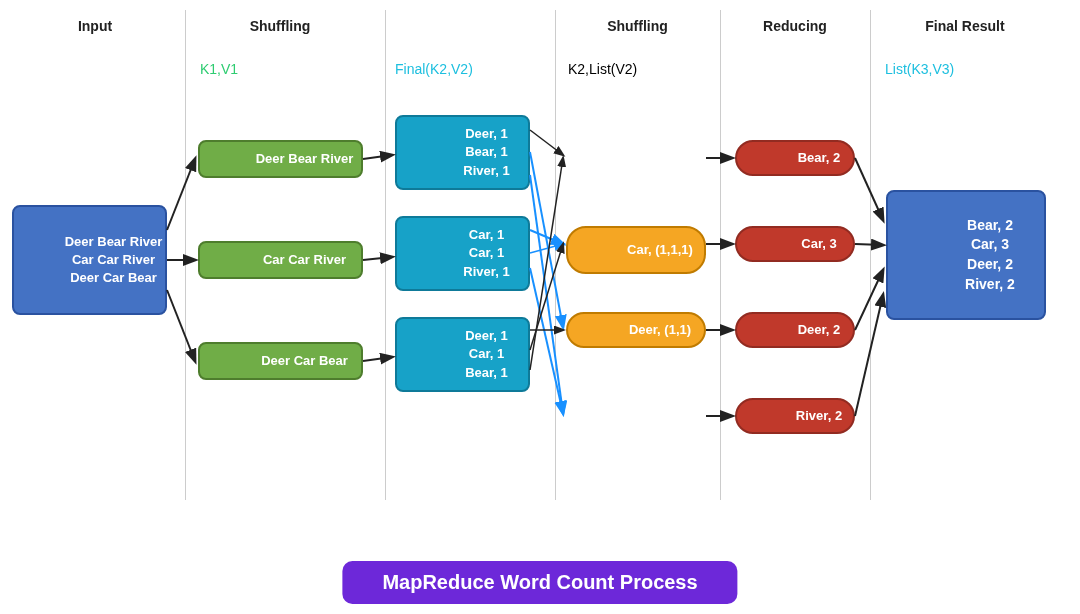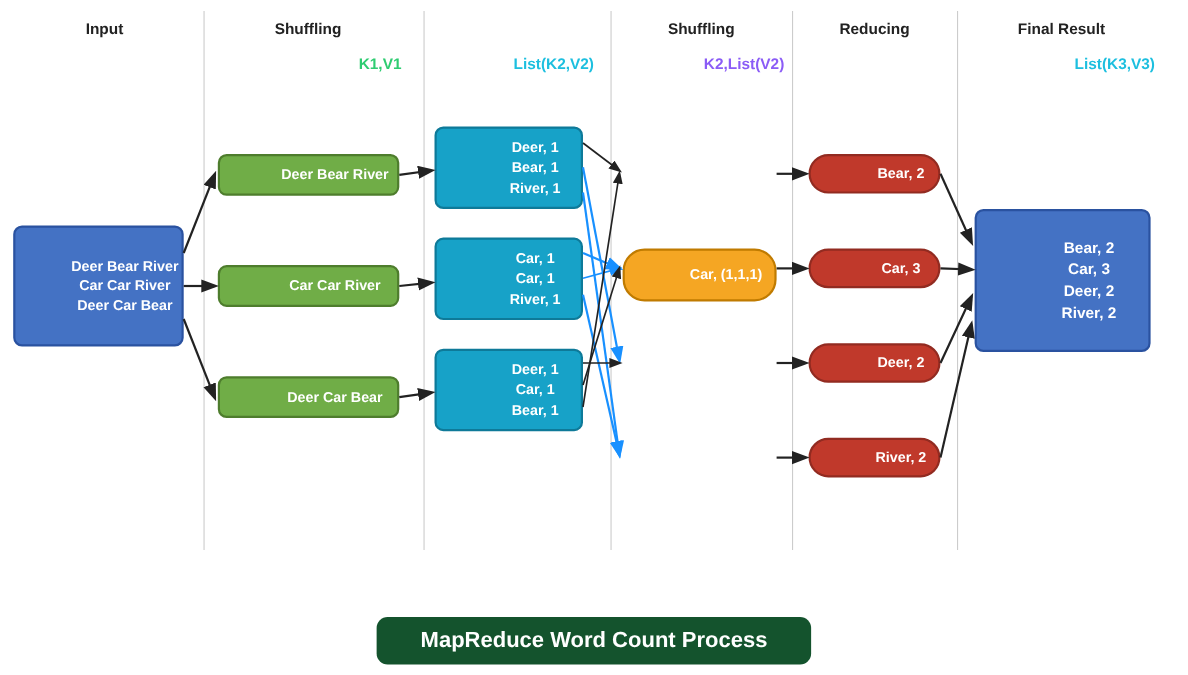--- a/index.html
+++ b/index.html
@@ -21,24 +21,24 @@
       position: absolute;
       top: 18px;
       font-size: 14px;
       font-weight: bold;
       color: #222;
       text-align: center;
     }
     
     .col-sublabel {
       position: absolute;
-      top: 50px;
+      top: 61px;
       font-size: 14px;
-      font-weight: bold;
-      text-align: right;
+      font-weight: normal;
+      text-align: left;
     }
     
     .box {
       position: absolute;
       border-radius: 8px;
       display: flex;
       align-items: center;
       justify-content: center;
       text-align: center;
       font-size: 13px;
@@ -81,21 +81,21 @@
       width: 1080px;
       height: 560px;
       pointer-events: none;
     }
     
     .bottom-label {
       position: absolute;
       bottom: 10px;
       left: 50%;
       transform: translateX(-50%);
-      background: #14532d;
+      background: #6d28d9;
       color: #fff;
       font-size: 20px;
       font-weight: bold;
       padding: 10px 40px;
       border-radius: 10px;
     }
     
     .vdivider {
       position: absolute;
       top: 10px;
@@ -116,22 +116,22 @@
   <div class="vdivider" style="left:720px;"></div>
   <div class="vdivider" style="left:870px;"></div>
 
   <div class="col-header" style="left:20px; width:150px;">Input</div>
   <div class="col-header" style="left:195px; width:170px;">Shuffling</div>
   <div class="col-header" style="left:565px; width:145px;">Shuffling</div>
   <div class="col-header" style="left:730px; width:130px;">Reducing</div>
   <div class="col-header" style="left:880px; width:170px;">Final Result</div>
 
   <div class="col-sublabel" style="left:200px; width:165px; color:#2ecc71;">K1,V1</div>
-  <div class="col-sublabel" style="left:395px; width:145px; color:#1dbfdf;">List(K2,V2)</div>
-  <div class="col-sublabel" style="left:568px; width:145px; color:#8b5cf6;">K2,List(V2)</div>
+  <div class="col-sublabel" style="left:395px; width:145px; color:#1dbfdf;">Final(K2,V2)</div>
+  <div class="col-sublabel" style="left:568px; width:145px; color:#000000;">K2,List(V2)</div>
   <div class="col-sublabel" style="left:885px; width:165px; color:#1dbfdf;">List(K3,V3)</div>
 
   <div class="box box-blue" style="left:12px; top:205px; width:155px; height:110px; font-size:13px; white-space:pre-line;">Deer Bear River
 Car Car River
 Deer Car Bear</div>
 
   <div class="box box-green" style="left:198px; top:140px; width:165px; height:38px;">Deer Bear River</div>
   <div class="box box-green" style="left:198px; top:241px; width:165px; height:38px;">Car Car River</div>
   <div class="box box-green" style="left:198px; top:342px; width:165px; height:38px;">Deer Car Bear</div>
 
@@ -139,20 +139,21 @@
 Bear, 1
 River, 1</div>
   <div class="box box-cyan" style="left:395px; top:216px; width:135px; height:75px; white-space:pre-line;">Car, 1
 Car, 1
 River, 1</div>
   <div class="box box-cyan" style="left:395px; top:317px; width:135px; height:75px; white-space:pre-line;">Deer, 1
 Car, 1
 Bear, 1</div>
 
   <div class="box box-orange" style="left:566px; top:226px; width:140px; height:48px;">Car, (1,1,1)</div>
+  <div class="box box-orange" style="left:566px; top:312px; width:140px; height:36px;">Deer, (1,1)</div>
 
   <div class="box box-red" style="left:735px; top:140px; width:120px; height:36px;">Bear, 2</div>
   <div class="box box-red" style="left:735px; top:226px; width:120px; height:36px;">Car, 3</div>
   <div class="box box-red" style="left:735px; top:312px; width:120px; height:36px;">Deer, 2</div>
   <div class="box box-red" style="left:735px; top:398px; width:120px; height:36px;">River, 2</div>
 
   <div class="box box-blue-final" style="left:886px; top:190px; width:160px; height:130px; white-space:pre-line; font-size:14px;">Bear, 2
 Car, 3
 Deer, 2
 River, 2</div>

